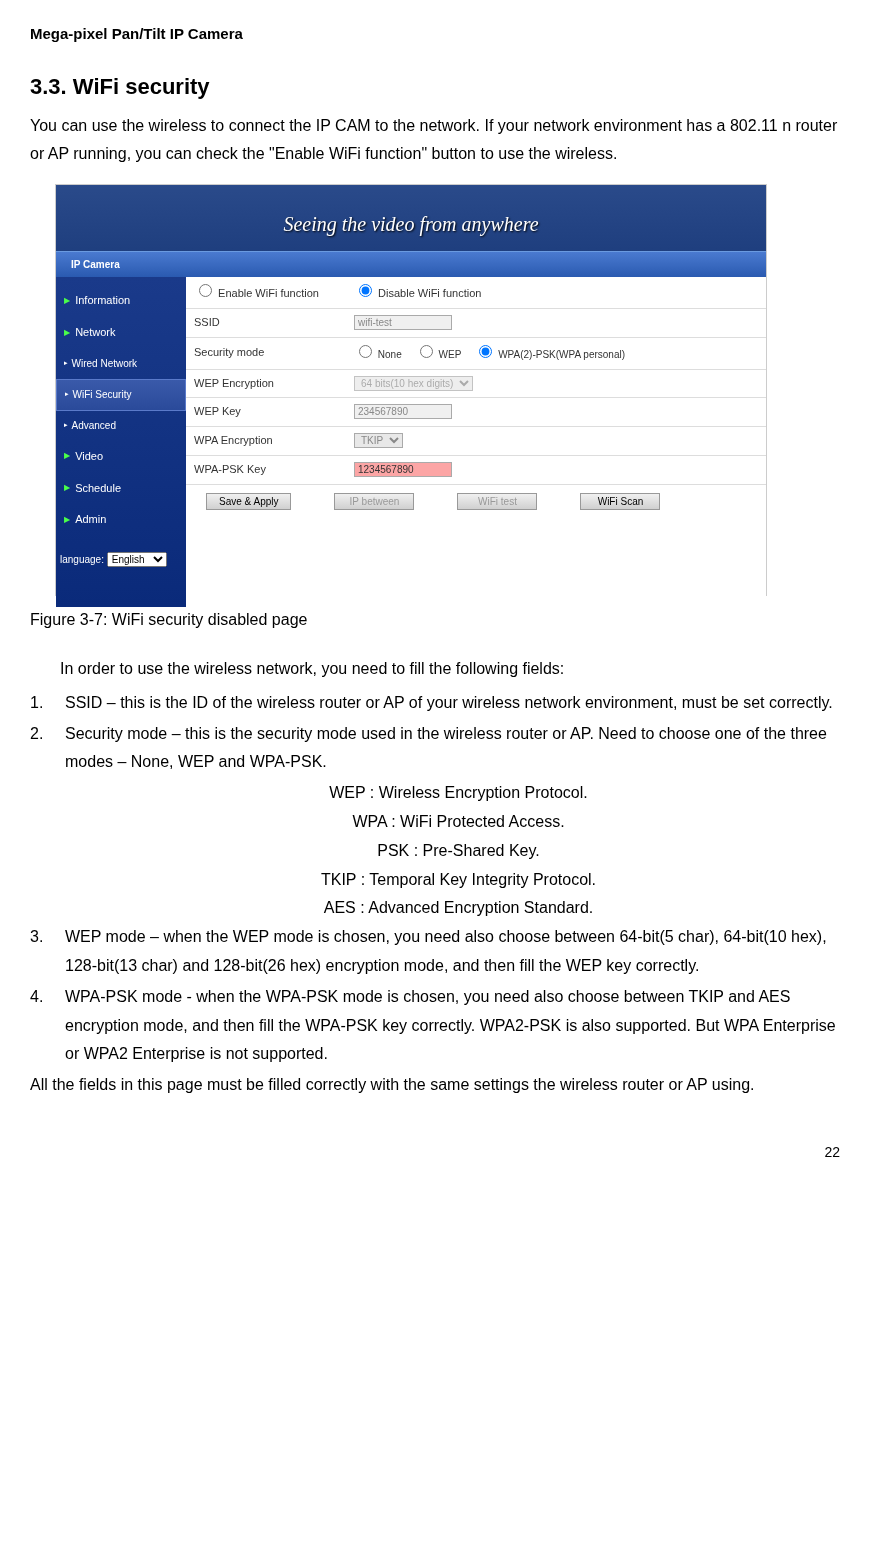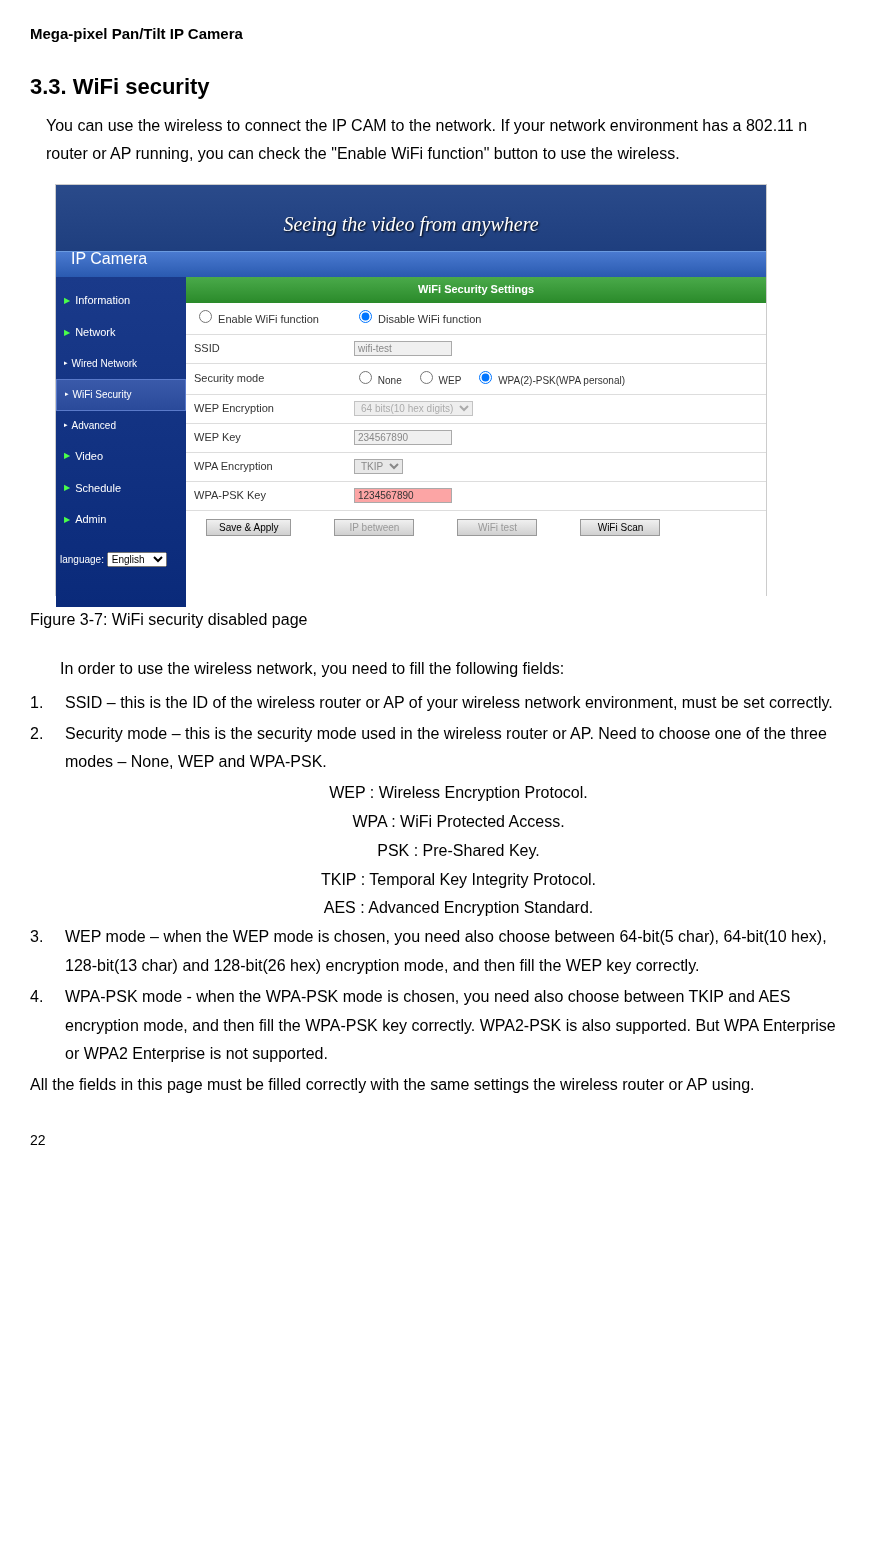--- a/index.html
+++ b/index.html
@@ -16,21 +16,20 @@
       font-size: 15px;
       margin-bottom: 20px;
     }
     h2 {
       font-size: 22px;
       font-weight: bold;
       margin: 20px 0 5px 0;
     }
     .intro-text {
       margin-bottom: 15px;
-      margin-left: 16px;
     }
     .screenshot-container {
       margin: 10px 0 10px 25px;
       border: 1px solid #ccc;
       width: 710px;
       height: 410px;
       position: relative;
       background: #fff;
     }
     .banner {
@@ -57,22 +56,22 @@
       right: 0;
       height: 25px;
       background: linear-gradient(to bottom, #4a7ad0, #2a5ab0);
       border-top: 1px solid #6a9ae0;
     }
     .camera-label {
       position: absolute;
       left: 15px;
       bottom: 3px;
       color: #fff;
-      font-size: 16px;
-      font-weight: normal;
+      font-size: 10px;
+      font-weight: bold;
     }
     .main-area {
       display: flex;
       height: 330px;
     }
     .sidebar {
       width: 130px;
       background: linear-gradient(to bottom, #1a3a8a, #0a2a7a);
       padding: 8px 0;
     }
@@ -197,21 +196,22 @@
       flex: 1;
     }
     .sub-def {
       margin-left: 47px;
       text-align: center;
     }
     .closing {
       margin-top: 2px;
     }
     .page-num {
-      margin-top: 28px;
+      text-align: right;
+      margin-top: 40px;
       font-size: 14px;
     }
   </style>
 </head>
 <body>
 
 <div class="header">Mega-pixel Pan/Tilt IP Camera</div>
 
 <h2>
   <span>3.3.</span>
@@ -260,21 +260,20 @@
       <div class="sidebar-item">
           <span class="sidebar-arrow">▶</span>
           <span>Admin</span>
         </div>
       <div class="lang-row">
         <span>language:</span>
         <select class="lang-select"><option>English</option></select>
       </div>
     </div>
     <div class="content">
-      <div class="section-header">WiFi Security Settings</div>
       <div class="form-row">
         <span class="form-label"><input type="radio" style=""> <span>Enable WiFi function</span></span>
         <span class="form-value"><input type="radio" checked="" style=""> <span>Disable WiFi function</span></span>
       </div>
       <div class="form-row">
         <span class="form-label">SSID</span>
         <span class="form-value"><input class="form-input" value="wifi-test" style=""></span>
       </div>
       <div class="form-row">
         <span class="form-label">Security mode</span>

